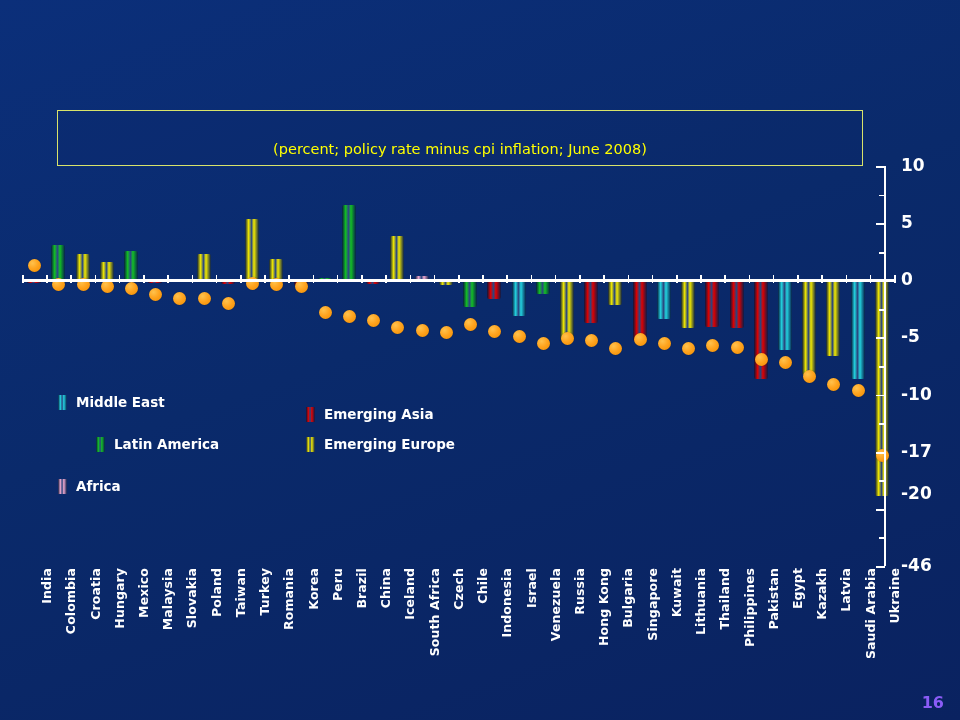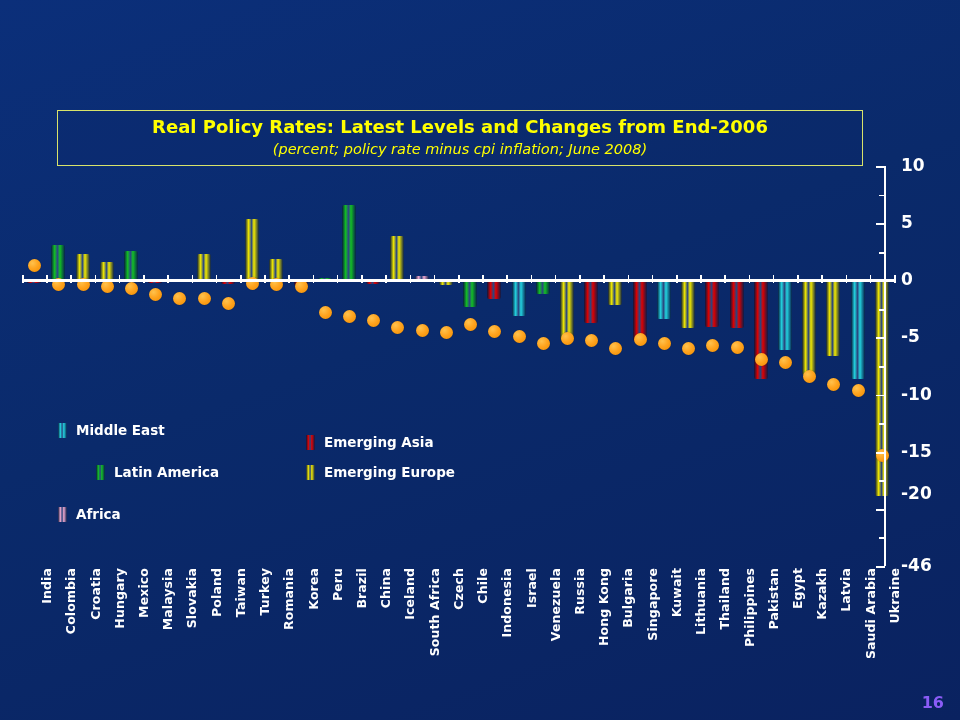--- a/index.html
+++ b/index.html
@@ -25,21 +25,21 @@
     position:absolute;left:57px;top:110px;width:806px;height:56px;
     border:1.5px solid #d8e36a;box-sizing:border-box;
     background:rgba(10,40,105,0.25);
   }
   #subtitle-main{
     position:absolute;left:0;top:5px;width:100%;text-align:center;
     font-size:18px;font-weight:bold;color:#ffff00;
   }
   #subtitle-sub{
     position:absolute;left:0;top:30px;width:100%;text-align:center;
-    font-size:14.5px;font-style:italic;color:#ffff00;
+    font-size:14.5px;color:#ffff00;
   }
 
   
   #plot{position:absolute;left:22px;top:166px;width:872px;height:400px;}
   #bars{position:absolute;left:0;top:0;width:872px;height:400px;}
   .bar{
     position:absolute;width:14px;border-radius:1px;
   }
   .bar.pos{border-radius:2px 2px 0 0;}
   .bar.neg{border-radius:0 0 2px 2px;}
@@ -68,40 +68,39 @@
   
   #xlabels{position:absolute;left:22px;top:568px;width:872px;height:120px;}
   .xlab{
     position:absolute;top:0;
     font-size:12.5px;font-weight:bold;color:#ffffff;white-space:nowrap;
     transform-origin:left top;transform:rotate(-90deg) translateX(-100%);
     letter-spacing:0.1px;
   }
 
   
-  #legend{position:absolute;left:58px;top:394px;width:560px;height:110px;margin-top:28px;}
+  #legend{position:absolute;left:58px;top:394px;width:560px;height:110px;}
   .leg{position:absolute;display:flex;align-items:center;}
   .leg .sw{width:9px;height:15px;margin-right:9px;flex:0 0 auto;}
   .leg .dotsw{width:12px;height:12px;border-radius:50%;margin-right:7px;flex:0 0 auto;
     background:radial-gradient(circle at 35% 32%,#ffc24d 0%,#ffa41f 45%,#f08c00 100%);}
   .leg .lbl{font-size:13.5px;font-weight:bold;color:#ffffff;white-space:nowrap;}
 
   
   #pageno{
     position:absolute;right:16px;bottom:8px;font-size:16px;font-weight:bold;color:#8b5cf6;
   }
 </style>
 </head>
 <body>
 
 <div id="slide">
 
 
   <div id="subtitle-box">
-    <div id="subtitle-main">Real Policy Rates: Latest Levels and Changes from End-2006</div>
     <div id="subtitle-sub">(percent; policy rate minus cpi inflation; June 2008)</div>
   </div>
 
   <div id="plot">
     <div id="bars">
         <div class="bar pos" title="India: 0" style="left: 5.11111px; top: 114.286px; height: 2.5px; background: linear-gradient(to right, rgba(0, 0, 0, 0.42) 0%, rgb(224, 0, 0) 26%, rgba(255, 255, 255, 0.133) 46%, rgb(224, 0, 0) 64%, rgba(0, 0, 0, 0.3) 100%);"></div>
         <div class="bar pos" title="Colombia: 3.1" style="left: 29.3333px; top: 78.8571px; height: 35.4286px; background: linear-gradient(to right, rgba(0, 0, 0, 0.42) 0%, rgb(18, 192, 36) 26%, rgba(255, 255, 255, 0.133) 46%, rgb(18, 192, 36) 64%, rgba(0, 0, 0, 0.3) 100%);"></div>
         <div class="bar pos" title="Croatia: 2.3" style="left: 53.5556px; top: 88px; height: 26.2857px; background: linear-gradient(to right, rgba(0, 0, 0, 0.42) 0%, rgb(242, 234, 0) 26%, rgba(255, 255, 255, 0.133) 46%, rgb(242, 234, 0) 64%, rgba(0, 0, 0, 0.3) 100%);"></div>
         <div class="bar pos" title="Hungary: 1.6" style="left: 77.7778px; top: 96px; height: 18.2857px; background: linear-gradient(to right, rgba(0, 0, 0, 0.42) 0%, rgb(242, 234, 0) 26%, rgba(255, 255, 255, 0.133) 46%, rgb(242, 234, 0) 64%, rgba(0, 0, 0, 0.3) 100%);"></div>
         <div class="bar pos" title="Mexico: 2.6" style="left: 102px; top: 84.5714px; height: 29.7143px; background: linear-gradient(to right, rgba(0, 0, 0, 0.42) 0%, rgb(18, 192, 36) 26%, rgba(255, 255, 255, 0.133) 46%, rgb(18, 192, 36) 64%, rgba(0, 0, 0, 0.3) 100%);"></div>
@@ -219,21 +218,21 @@
       <div class="ylabel" style="top: 157px;">10</div>
       <div class="ytick" style="top: 223.143px;"></div>
       <div class="ylabel" style="top: 214.143px;">5</div>
       <div class="ytick" style="top: 280.286px;"></div>
       <div class="ylabel" style="top: 271.286px;">0</div>
       <div class="ytick" style="top: 337.429px;"></div>
       <div class="ylabel" style="top: 328.429px;">-5</div>
       <div class="ytick" style="top: 394.571px;"></div>
       <div class="ylabel" style="top: 385.571px;">-10</div>
       <div class="ytick" style="top: 451.714px;"></div>
-      <div class="ylabel" style="top: 442.714px;">-15</div>
+      <div class="ylabel" style="top: 442.714px;">-17</div>
       <div class="ytick" style="top: 508.857px;"></div>
       <div class="ylabel" style="top: 485px;">-20</div>
       <div class="ytick" style="top: 566px;"></div>
       <div class="ylabel" style="top: 557px;">-46</div>
       <div class="ytick minor" style="top: 194.571px;"></div>
       <div class="ytick minor" style="top: 251.714px;"></div>
       <div class="ytick minor" style="top: 308.857px;"></div>
       <div class="ytick minor" style="top: 366px;"></div>
       <div class="ytick minor" style="top: 423.143px;"></div>
       <div class="ytick minor" style="top: 480.286px;"></div>

